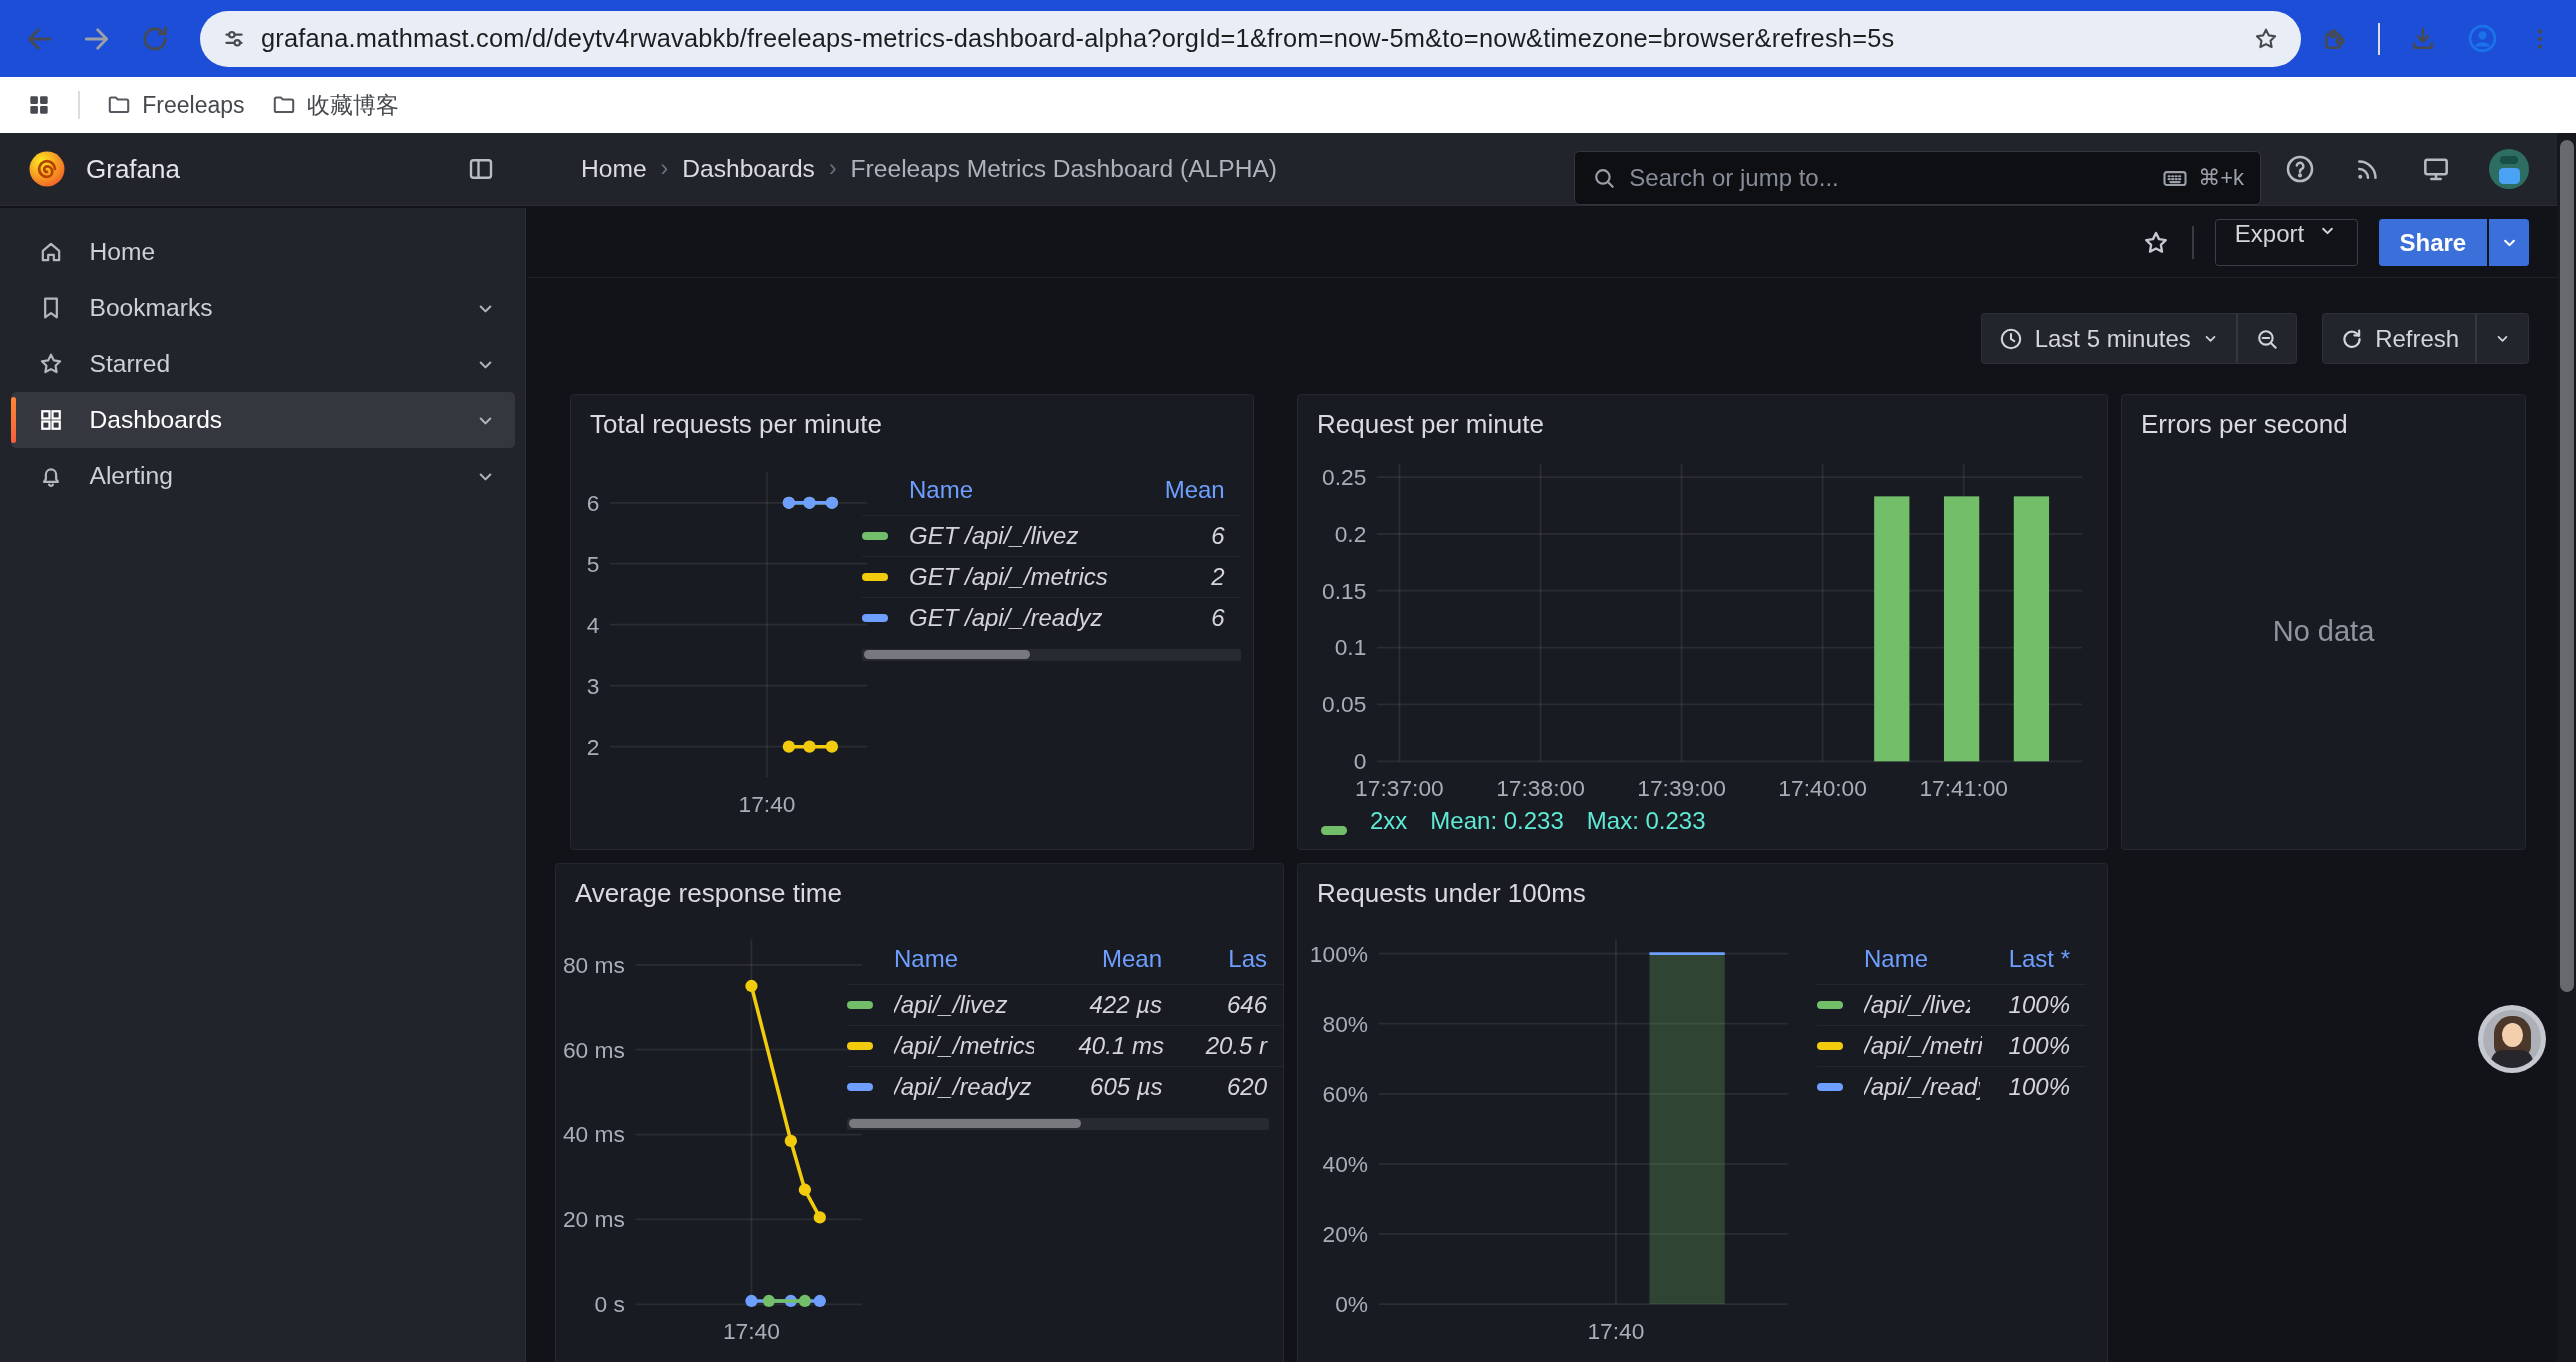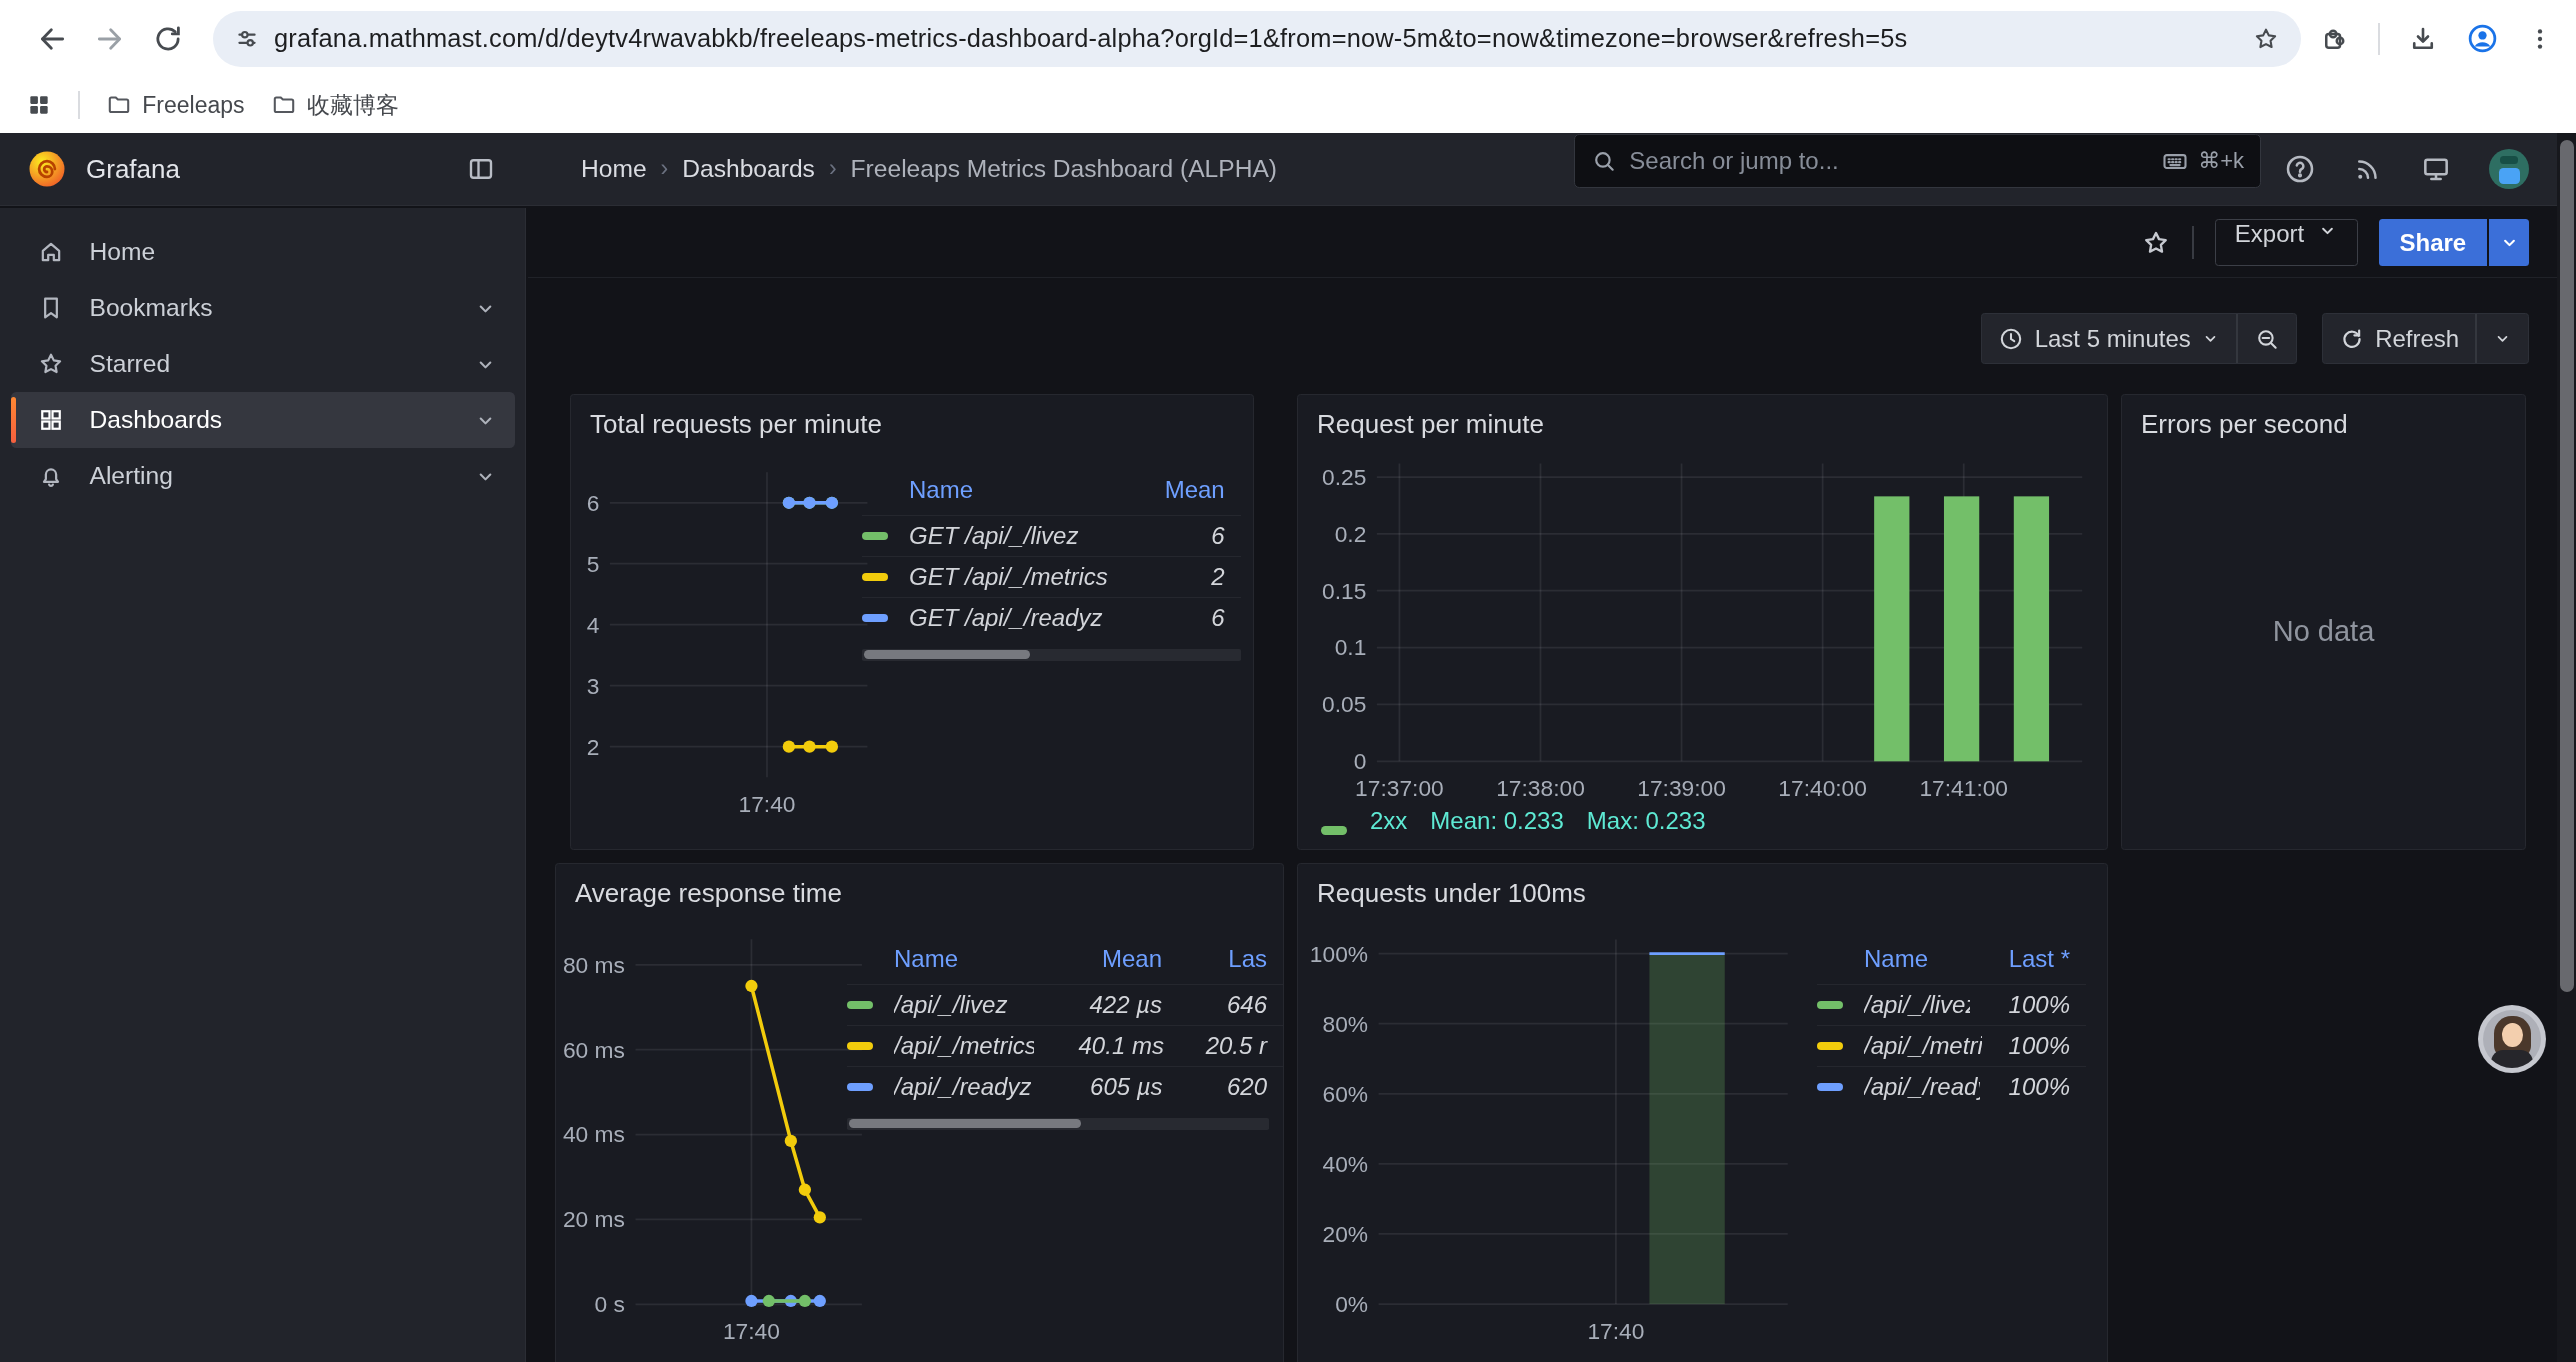--- a/index.html
+++ b/index.html
@@ -1,21 +1,21 @@
 <!DOCTYPE html>
 <html style="font-size:14px"><head>
 <meta charset="utf-8">
 <style>
   * { margin:0; padding:0; box-sizing:border-box; }
   html,body { width:2576px; height:1363px; overflow:hidden; background:#121318;
     font-family:"Liberation Sans","DejaVu Sans",sans-serif; }
 
   
-  #chrome-top { position:absolute; left:0; top:0; width:2576px; height:77px; background:#ffffff;
-    display:flex; align-items:center; padding-left:32px; }
+  #chrome-top { position:absolute; left:0; top:0; width:2576px; height:77px; background:#1d4ed8;
+    display:flex; align-items:center; padding-left:19px; }
   .cicon { color:#474b50; display:flex; align-items:center; justify-content:center; flex:0 0 auto; cursor:pointer; }
   .cicon svg { display:block; }
   .nav-ic { width:39px; height:39px; margin-right:19px; border-radius:50%; }
   .fwd { color:#9aa0a6; }
   #omnibox { flex:1 1 auto; height:56px; margin:0 19px 0 7px; background:#e9eef6; border-radius:28px;
     display:flex; align-items:center; padding:0 21px; min-width:0; }
   #omnibox .tune { margin-right:14px; color:#474b50; }
   #url-text { flex:1 1 auto; font-size:25.4px; color:#1d1e20; white-space:nowrap; overflow:hidden; letter-spacing:0.2px; }
   #omnibox .bstar { margin-left:12.3px; color:#474b50; }
   .chrome-right { display:flex; align-items:center; gap:28px; padding-right:23px; }
@@ -28,21 +28,21 @@
   
   #gf-header { position:absolute; left:0; top:133px; width:2576px; height:73px; background:#22242b;
     border-bottom:1.8px solid #2b2d34; }
   #gf-logo { position:absolute; left:26px; top:15px; width:42px; height:42px; }
   #gf-brand { position:absolute; left:86px; top:21px; font-size:26px; color:#e3e5ea; font-weight:500; }
   #collapse-ic { position:absolute; left:466px; top:21px; color:#b9bdc6; }
   #breadcrumb { position:absolute; left:581px; top:0; height:71px; display:flex; align-items:center; font-size:24.6px; }
   .bc-link { color:#dadce2; cursor:pointer; }
   .bc-sep { color:#6b7180; padding:0 14px; font-size:23px; }
   .bc-current { color:#aeb2bb; }
-  #gf-search { position:absolute; left:1574px; top:1px; width:687px; height:54px; background:#0e0f13;
+  #gf-search { position:absolute; left:1574px; top:18px; width:687px; height:54px; background:#0e0f13;
     border:1.8px solid #33363e; border-radius:5.3px; display:flex; align-items:center; padding:0 16px; }
   #gf-search .mag { color:#9aa0aa; margin-right:12.3px; }
   #gf-search input { flex:1; background:transparent; border:none; outline:none; color:#c7cbd2;
     font-size:24px; font-family:inherit; }
   #gf-search input::placeholder { color:#878d98; }
   .kbd-hint { display:flex; align-items:center; gap:8.8px; color:#9aa0aa; font-size:22px; }
   .hd-ic { position:absolute; top:0; height:71px; width:53px; display:flex; align-items:center; justify-content:center;
     color:#b6bac2; cursor:pointer; }
   #gf-avatar { position:absolute; left:2489px; top:16px; width:40px; height:40px; border-radius:50%;
     background:#2e6e62; overflow:hidden; cursor:pointer; }

